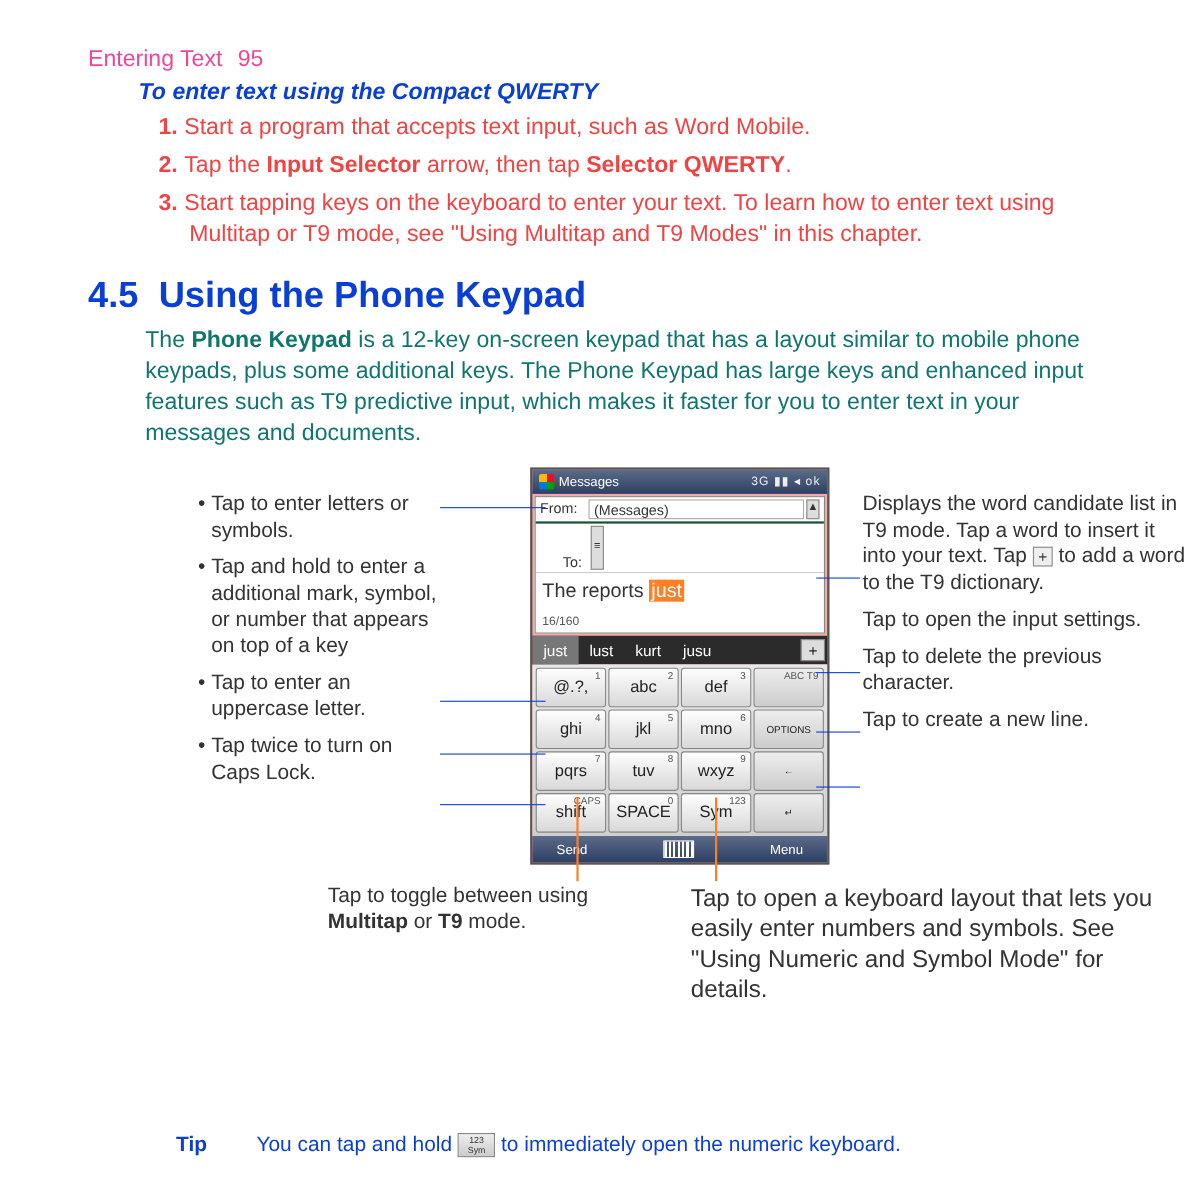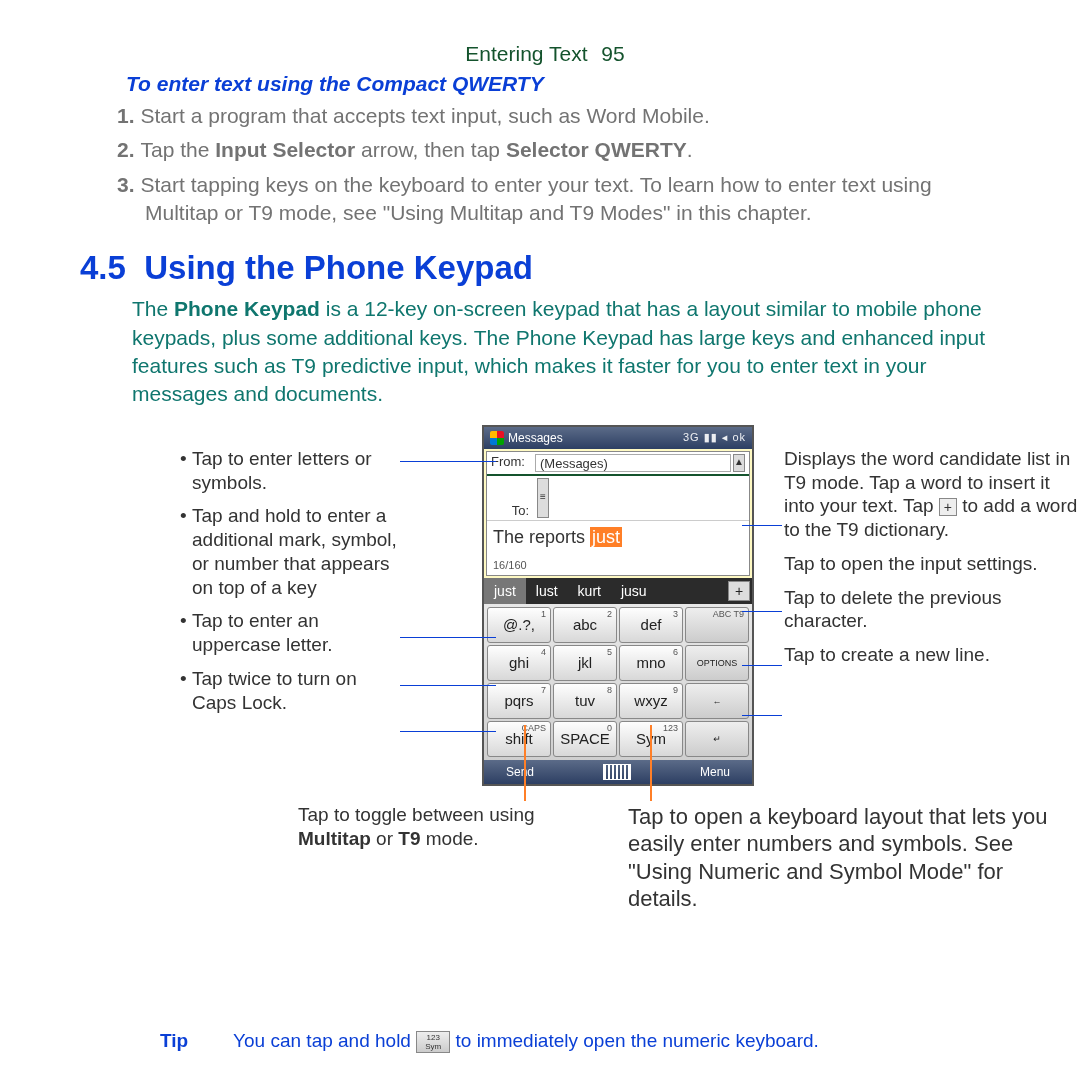--- a/index.html
+++ b/index.html
@@ -1,36 +1,36 @@
 <!DOCTYPE html>
 <html><head>
 <meta charset="utf-8">
 <style>
   *{box-sizing:border-box;margin:0;padding:0}
   body{width:1080px;height:1080px;background:#fff;font-family:"Segoe UI",Arial,sans-serif;color:#333;position:relative;overflow:hidden}
   .page{padding:42px 70px 0 80px}
-  .hdr-line{text-align:center;font-size:21px;color:#14532d;margin-bottom:6px}
+  .hdr-line{text-align:left;font-size:21px;color:#ec4899;margin-bottom:6px}
   .hdr-line .pg{margin-left:8px}
   .blue-h{color:#0a3fd6;font-weight:700;font-style:italic;font-size:21px;margin:0 0 6px 46px}
-  ol.steps{list-style:none;margin:0 0 22px 37px;font-size:21px;line-height:1.35;color:#737373}
+  ol.steps{list-style:none;margin:0 0 22px 64px;font-size:21px;line-height:1.35;color:#ef4444}
   ol.steps li{margin-bottom:6px;padding-left:28px;text-indent:-28px}
   ol.steps li .num{font-weight:700;margin-right:6px}
   .sect-h{color:#0a3fd6;font-weight:700;font-size:33px;margin:14px 0 8px 0}
   .para{font-size:21px;line-height:1.35;margin:0 0 16px 52px;color:#0f766e}
   .fig-wrap{display:flex;justify-content:center;margin-top:6px;position:relative;height:500px}
   .left-notes{position:absolute;left:100px;top:22px;width:220px;font-size:19px;line-height:1.25;color:#333}
   .left-notes li{list-style:none;margin-bottom:10px;position:relative;padding-left:12px}
   .left-notes li::before{content:"•";position:absolute;left:0;top:0}
   .right-notes{position:absolute;left:704px;top:22px;width:300px;font-size:19px;line-height:1.25;color:#333}
   .right-notes div{margin-bottom:10px}
   .plus-ic{display:inline-block;width:18px;height:18px;border:1px solid #888;background:#eee;text-align:center;line-height:16px;font-size:14px;vertical-align:middle}
   .center-toggle{position:absolute;left:218px;top:378px;font-size:19px;width:280px;line-height:1.25}
   .center-sym{position:absolute;left:548px;top:378px;font-size:22px;width:420px;line-height:1.25}
   
-  .phone{position:absolute;left:402px;top:0;width:272px;border:2px solid #555;background:#fef9c3;font-family:Tahoma,Arial,sans-serif}
+  .phone{position:absolute;left:402px;top:0;width:272px;border:2px solid #555;background:#fca5a5;font-family:Tahoma,Arial,sans-serif}
   .ph-title{height:22px;background:linear-gradient(#5b6b88,#2d3f63);color:#fff;font-size:12px;display:flex;align-items:center;padding:0 6px;justify-content:space-between}
   .ph-title .win{display:inline-flex;align-items:center;gap:4px}
   .winlogo{width:14px;height:14px;display:inline-block;background:conic-gradient(#e81123 0 25%,#00a300 0 50%,#0078d7 0 75%,#ffb900 0);border-radius:2px}
   .ph-title .ri{font-size:11px;letter-spacing:1px;opacity:.9}
   .ph-body{background:#fff;border:1px solid #888;margin:2px;position:relative}
   .fromrow{display:flex;align-items:flex-start;padding:2px 4px;font-size:13px;color:#333;border-bottom:2px solid #14532d}
   .fromrow .lbl{width:44px}
   .fromrow .val{flex:1;border:1px solid #aaa;background:#fff;padding:0 4px;height:18px;line-height:18px}
   .scroll{width:12px;height:18px;border:1px solid #888;background:#ddd;margin-left:2px;text-align:center;line-height:14px;font-size:10px}
   .torow{display:flex;align-items:flex-end;padding:2px 4px;font-size:13px;border-bottom:1px solid #ccc}

